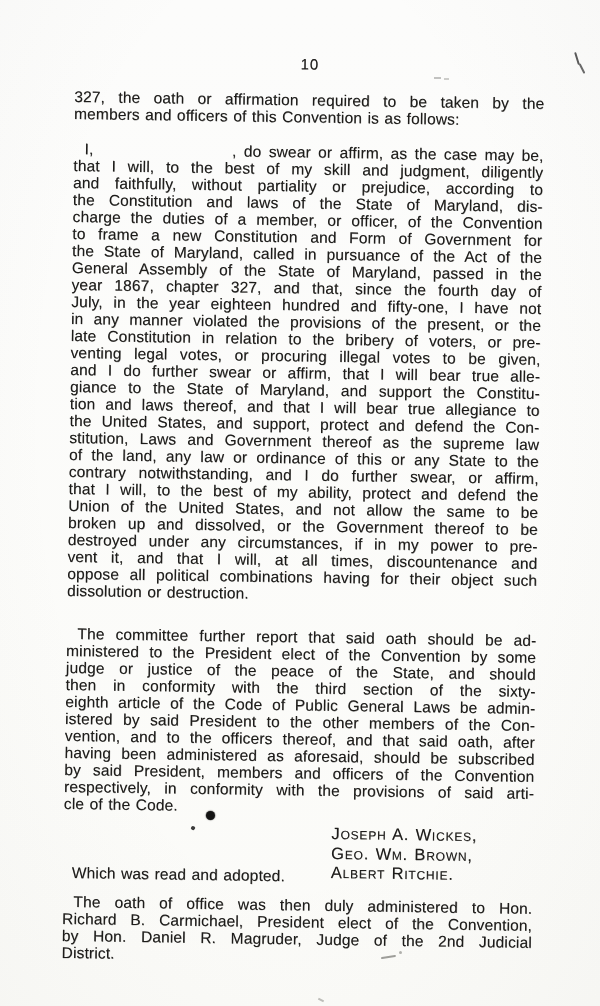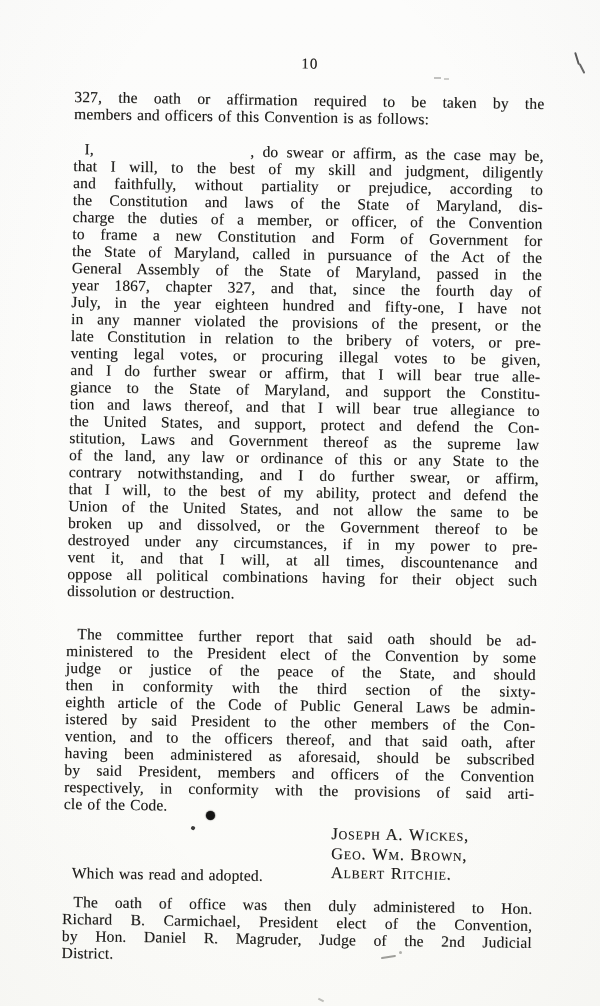--- a/index.html
+++ b/index.html
@@ -8,21 +8,21 @@
     background: #ffffff;
   }
   .paper {
     position: relative;
     width: 600px;
     height: 1006px;
     overflow: hidden;
     background:
       radial-gradient(ellipse at 48% 42%, rgba(255,255,255,0) 55%, rgba(120,120,110,0.04) 100%),
       linear-gradient(180deg, #fcfcfb 0%, #fbfbf8 100%);
-    font-family: Liberation Serif, serif;
+    font-family: Liberation Sans, sans-serif;
   }
   .content {
     position: absolute;
     left: 75px;
     top: 52px;
     width: 470px;
     transform: rotate(0.85deg);
     transform-origin: 0 0;
     color: #1d1c1a;
     font-size: 15.5px;

